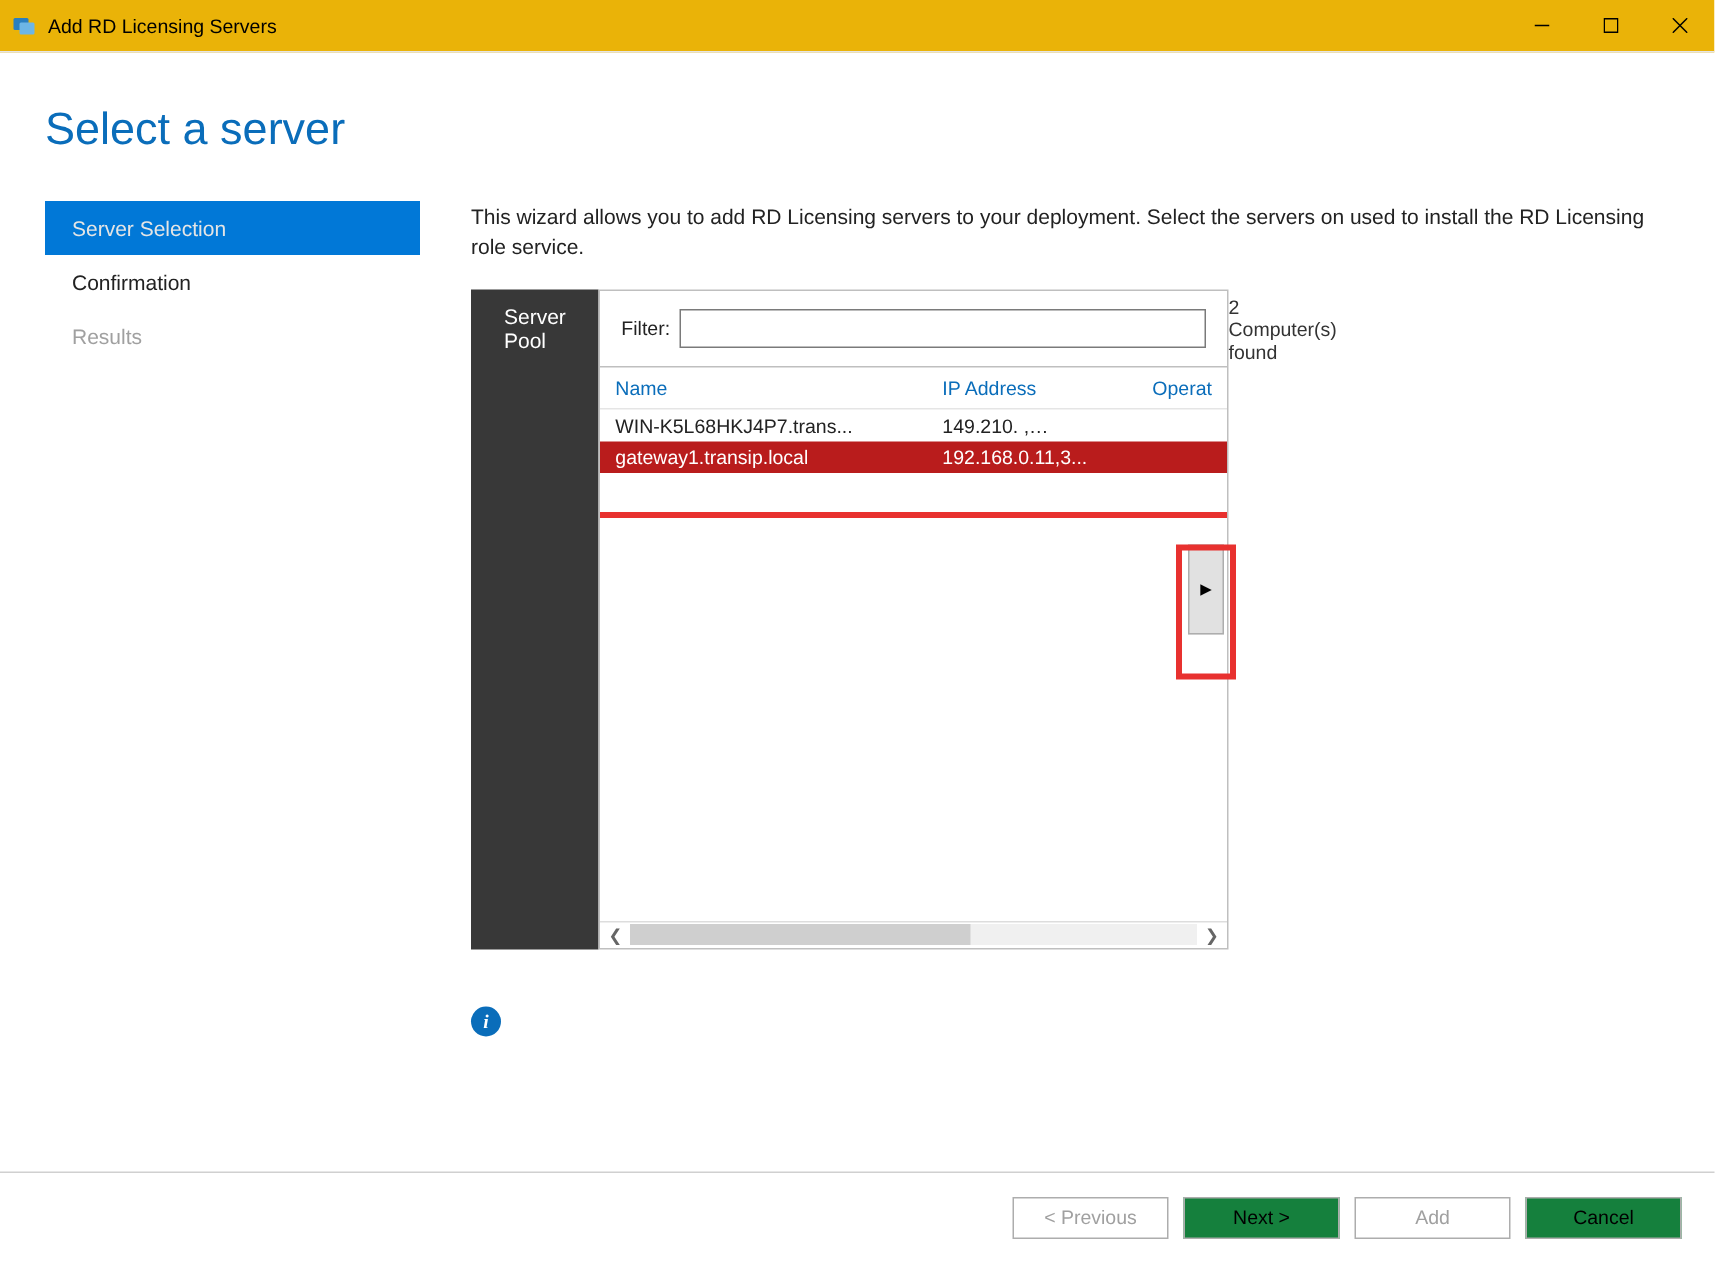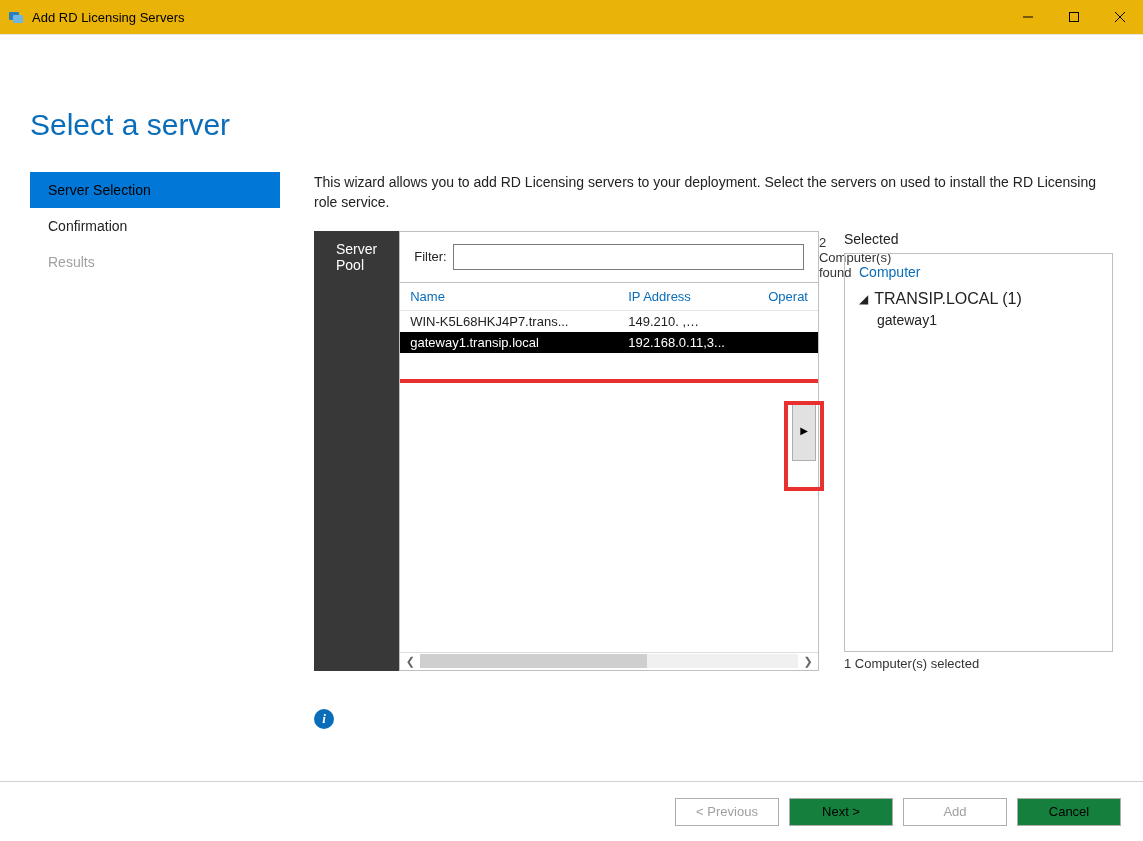--- a/index.html
+++ b/index.html
@@ -37,38 +37,37 @@
     cursor: pointer;
   }
   .content {
     padding: 35px 30px 0 30px;
   }
   .heading {
     font-size: 30px;
     font-weight: 300;
     color: #0a6dba;
     margin-bottom: 30px;
-    margin-top: 38px;
   }
   .cols {
     display: flex;
     gap: 34px;
   }
   .nav {
     width: 250px;
     flex-shrink: 0;
   }
   .nav-item {
     padding: 10px 18px;
     font-size: 14px;
     cursor: pointer;
   }
   .nav-item.active {
     background: #0178d7;
-    color: #000000;
+    color: #e5e5e5;
   }
   .nav-item.disabled { color: #a0a0a0; }
   .main {
     flex: 1;
   }
   .intro {
     font-size: 14px;
     line-height: 1.45;
     margin-bottom: 18px;
   }
@@ -154,21 +153,21 @@
     overflow:auto;
     position:relative;
   }
   .row {
     display:flex;
     padding: 3px 10px;
     font-size:13px;
     cursor:pointer;
   }
   .row.selected {
-    background: #000000;
+    background: #b91c1c;
     color:#fff;
   }
   .row > div { white-space:nowrap; overflow:hidden; text-overflow:ellipsis; }
   .pool-highlight {
     position:absolute;
     border: 4px solid #e8312f;
     pointer-events:none;
   }
   .hscroll {
     height: 18px;
@@ -322,34 +321,20 @@
           <div class="status-line">2 Computer(s) found</div>
         </div>
 
         <div class="between-col">
           <div class="hl"></div>
           <button class="move-btn">
             <span>▶</span>
           </button>
         </div>
 
-        <div class="selected-col">
-          <div class="sel-label">Selected</div>
-          <div class="sel-box">
-            <div class="computer">Computer</div>
-            <div class="tree-node">
-              <span style="font-size:12px;">◢</span>
-              <span>TRANSIP.LOCAL (1)</span>
-            </div>
-            <div class="tree-child">
-              <span>gateway1</span>
-            </div>
-          </div>
-          <div class="status-line">1 Computer(s) selected</div>
-        </div>
       </div>
 
       <div class="info-row">
         <div class="info-icon">i</div>
       </div>
     </div>
   </div>
 </div>
 
 <div class="footer">

